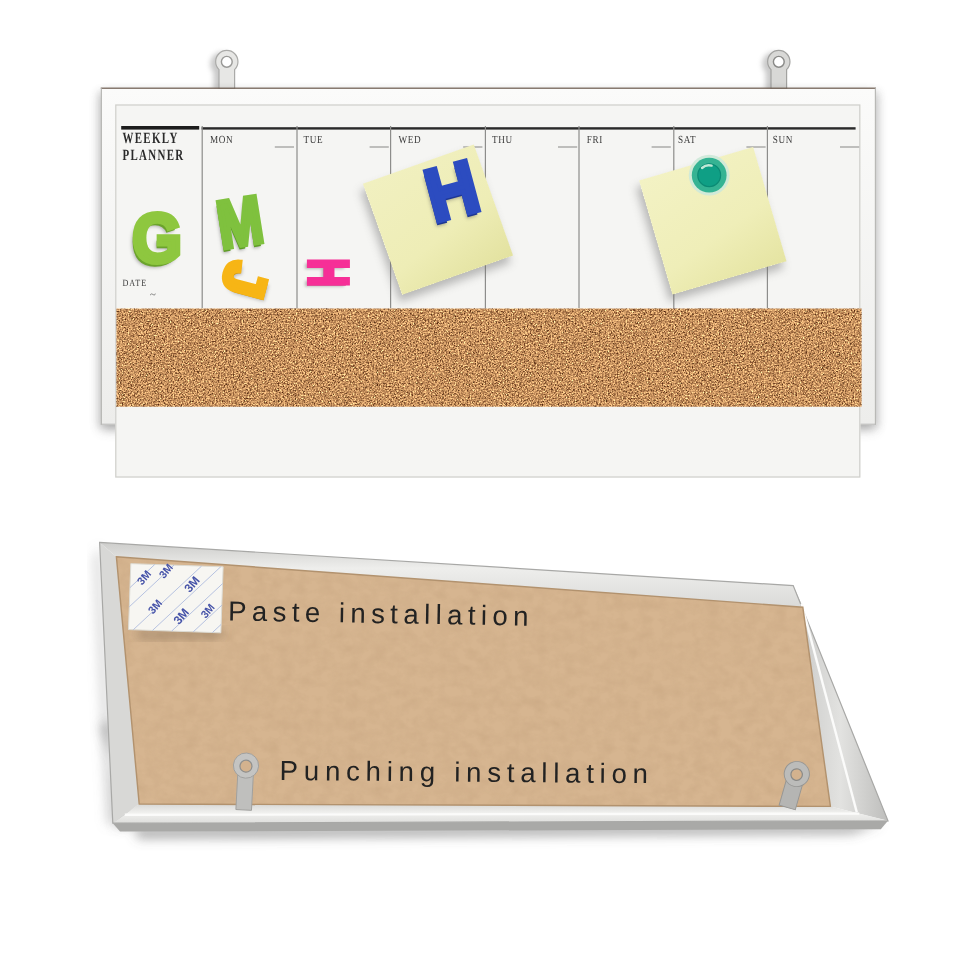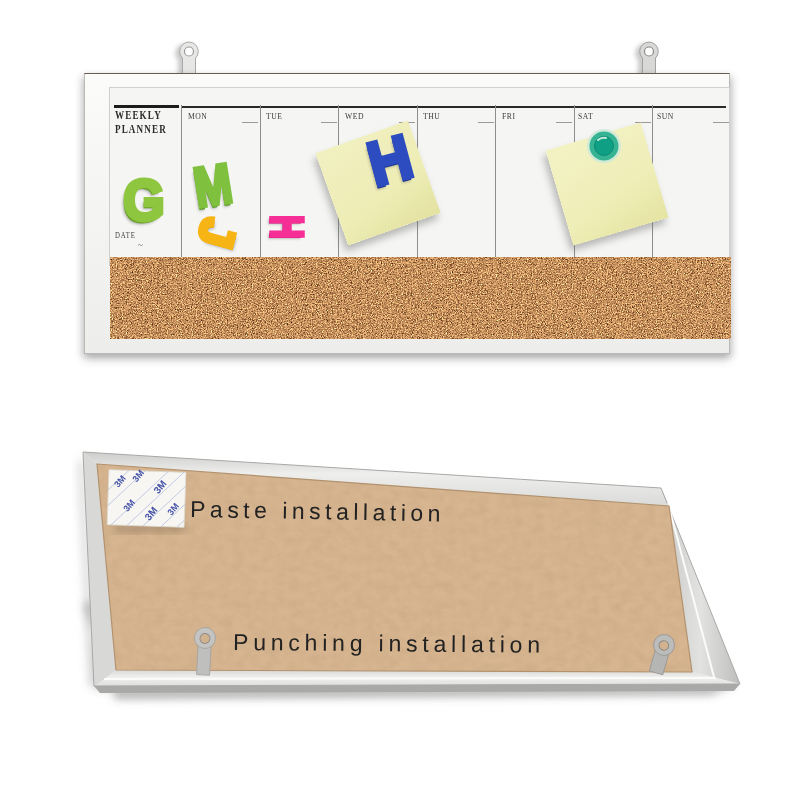--- a/index.html
+++ b/index.html
@@ -16,21 +16,21 @@
   <circle cx="19" cy="15.5" r="4.5" fill="#ffffff" stroke="#9a9a98" stroke-width="1.2"></circle>
 </svg>
 
 <svg class="abs" style="left:630px;top:36px;filter:drop-shadow(-4px 2px 2px rgba(120,120,120,.4));" width="40" height="40" viewBox="0 0 40 40">
   <path d="M12.5 22 L12.5 38 L25.5 38 L25.5 22 A9.3 9.3 0 1 0 12.5 22 Z" fill="#d8d8d6" stroke="#a2a2a0" stroke-width="1"></path>
   <circle cx="19" cy="15.5" r="4.5" fill="#ffffff" stroke="#8a8a88" stroke-width="1.2"></circle>
 </svg>
 
 <div class="abs" style="left:84px;top:73px;width:646px;height:281px;background:linear-gradient(180deg,#fbfbfa,#ededeb);border:1px solid #b9b9b6;border-top:1px solid #6b5a4e;box-shadow:0 5px 9px rgba(80,80,80,.30), -3px 3px 6px rgba(120,120,120,.18), 3px 3px 6px rgba(120,120,120,.18);">
 
-  <div class="abs" style="left:24px;top:13px;width:621px;height:179px;background:#f5f5f3;border:1px solid #cfcfcb;">
+  <div class="abs" style="left:11px;top:13px;width:621px;height:311px;background:#f5f5f3;border:1px solid #cfcfcb;">
 
     <div class="abs" style="left:4px;top:17px;width:65px;height:3px;background:#1c1c1c;"></div>
 
     <div class="abs" style="left:71px;top:17.5px;width:545px;height:2px;background:#2a2a2a;"></div>
 
     <div class="abs" style="left:71px;top:17px;width:1px;height:152px;background:#8d8d8b;"></div>
 
     <div class="abs" style="left:149.5px;top:17px;width:1px;height:152px;background:#8d8d8b;"></div>
 
     <div class="abs" style="left:228px;top:17px;width:1px;height:152px;background:#8d8d8b;"></div>

